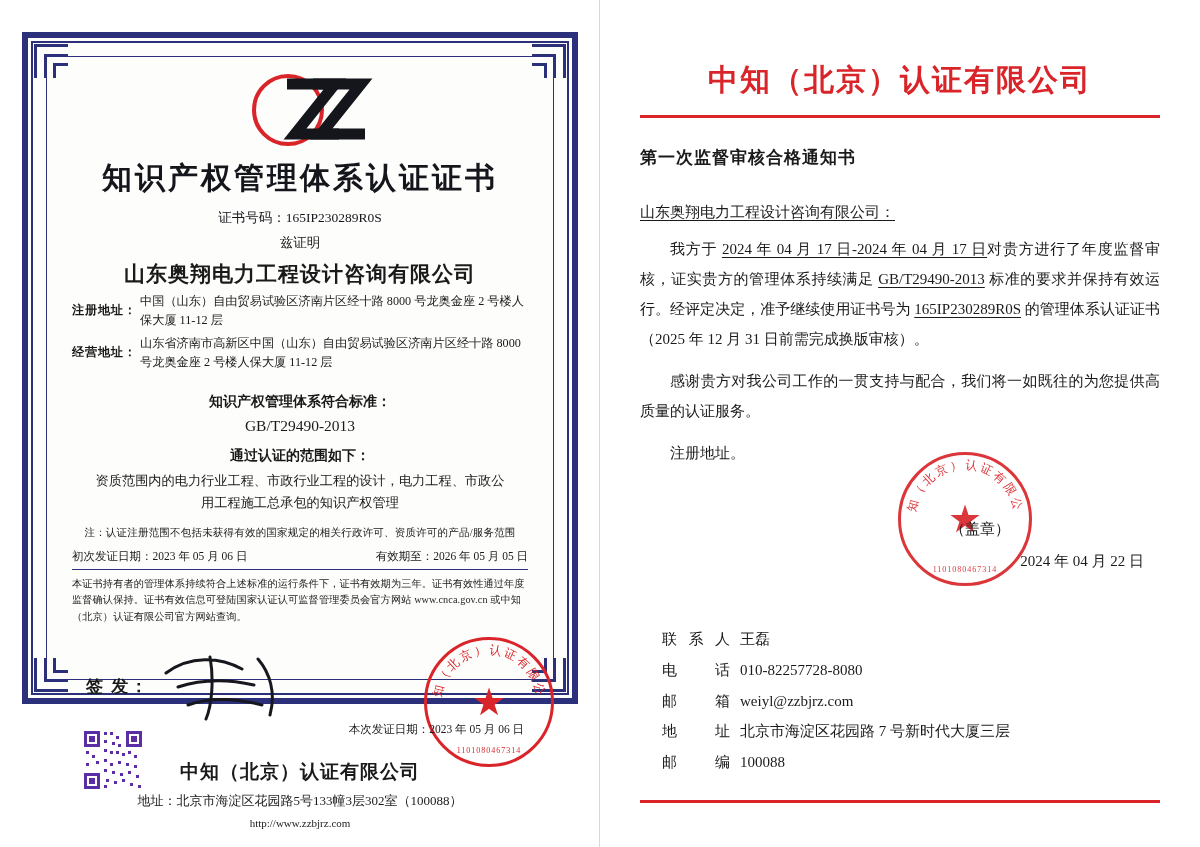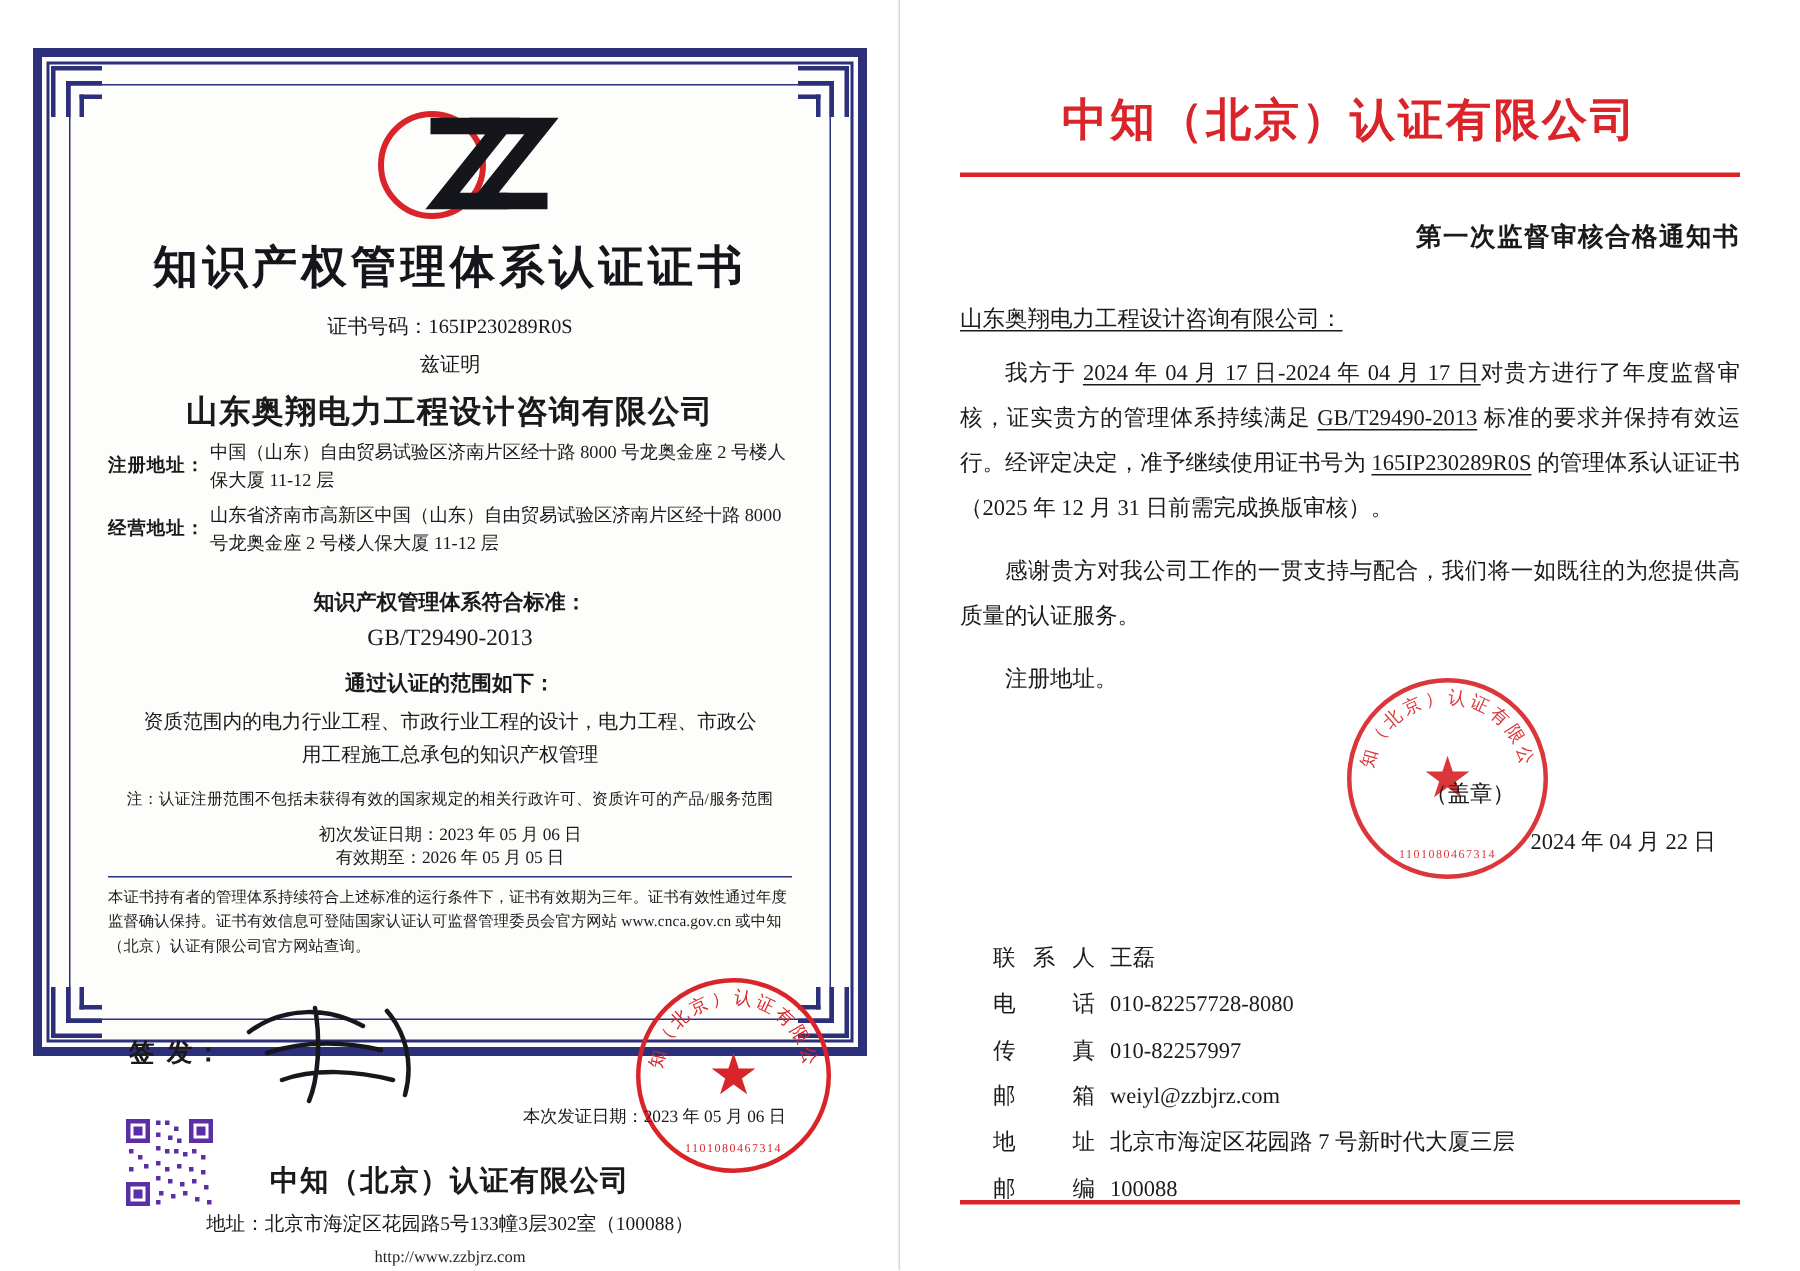--- a/index.html
+++ b/index.html
@@ -158,21 +158,20 @@
     letter-spacing: 0.2px;
     text-align: center;
   }
   .dates-row {
     display: flex;
     justify-content: space-between;
     font-size: 11.5px;
     margin-top: 9px;
     border-bottom: 1px solid #2c2f7a;
     padding-bottom: 5px;
-    flex-direction: column;
   }
   .fineprint {
     font-size: 10.2px;
     line-height: 1.62;
     text-align: left;
     margin-top: 6px;
     letter-spacing: 0.1px;
   }
 
   .sig-area {
@@ -292,21 +291,21 @@
     letter-spacing: 2px;
   }
   .notice-rule {
     height: 3px;
     background: #d9252a;
     margin-top: 14px;
   }
   .notice-title {
     font-size: 17px;
     font-weight: bold;
-    text-align: right;
+    text-align: left;
     margin-top: 28px;
     letter-spacing: 1px;
   }
   .notice-salutation {
     font-size: 15px;
     margin-top: 34px;
   }
   .u { text-decoration: underline; text-underline-offset: 3px; }
   .notice-p {
     font-size: 15px;
@@ -580,24 +579,20 @@
     <div class="contact">
       <div class="contact-row">
         <div class="ck">联系人</div>
         <div class="cv">王磊</div>
       </div>
       <div class="contact-row">
         <div class="ck">电话</div>
         <div class="cv">010-82257728-8080</div>
       </div>
       <div class="contact-row">
-        <div class="ck">传真</div>
-        <div class="cv">010-82257997</div>
-      </div>
-      <div class="contact-row">
         <div class="ck">邮箱</div>
         <div class="cv">weiyl@zzbjrz.com</div>
       </div>
       <div class="contact-row">
         <div class="ck">地址</div>
         <div class="cv">北京市海淀区花园路 7 号新时代大厦三层</div>
       </div>
       <div class="contact-row">
         <div class="ck">邮编</div>
         <div class="cv">100088</div>

